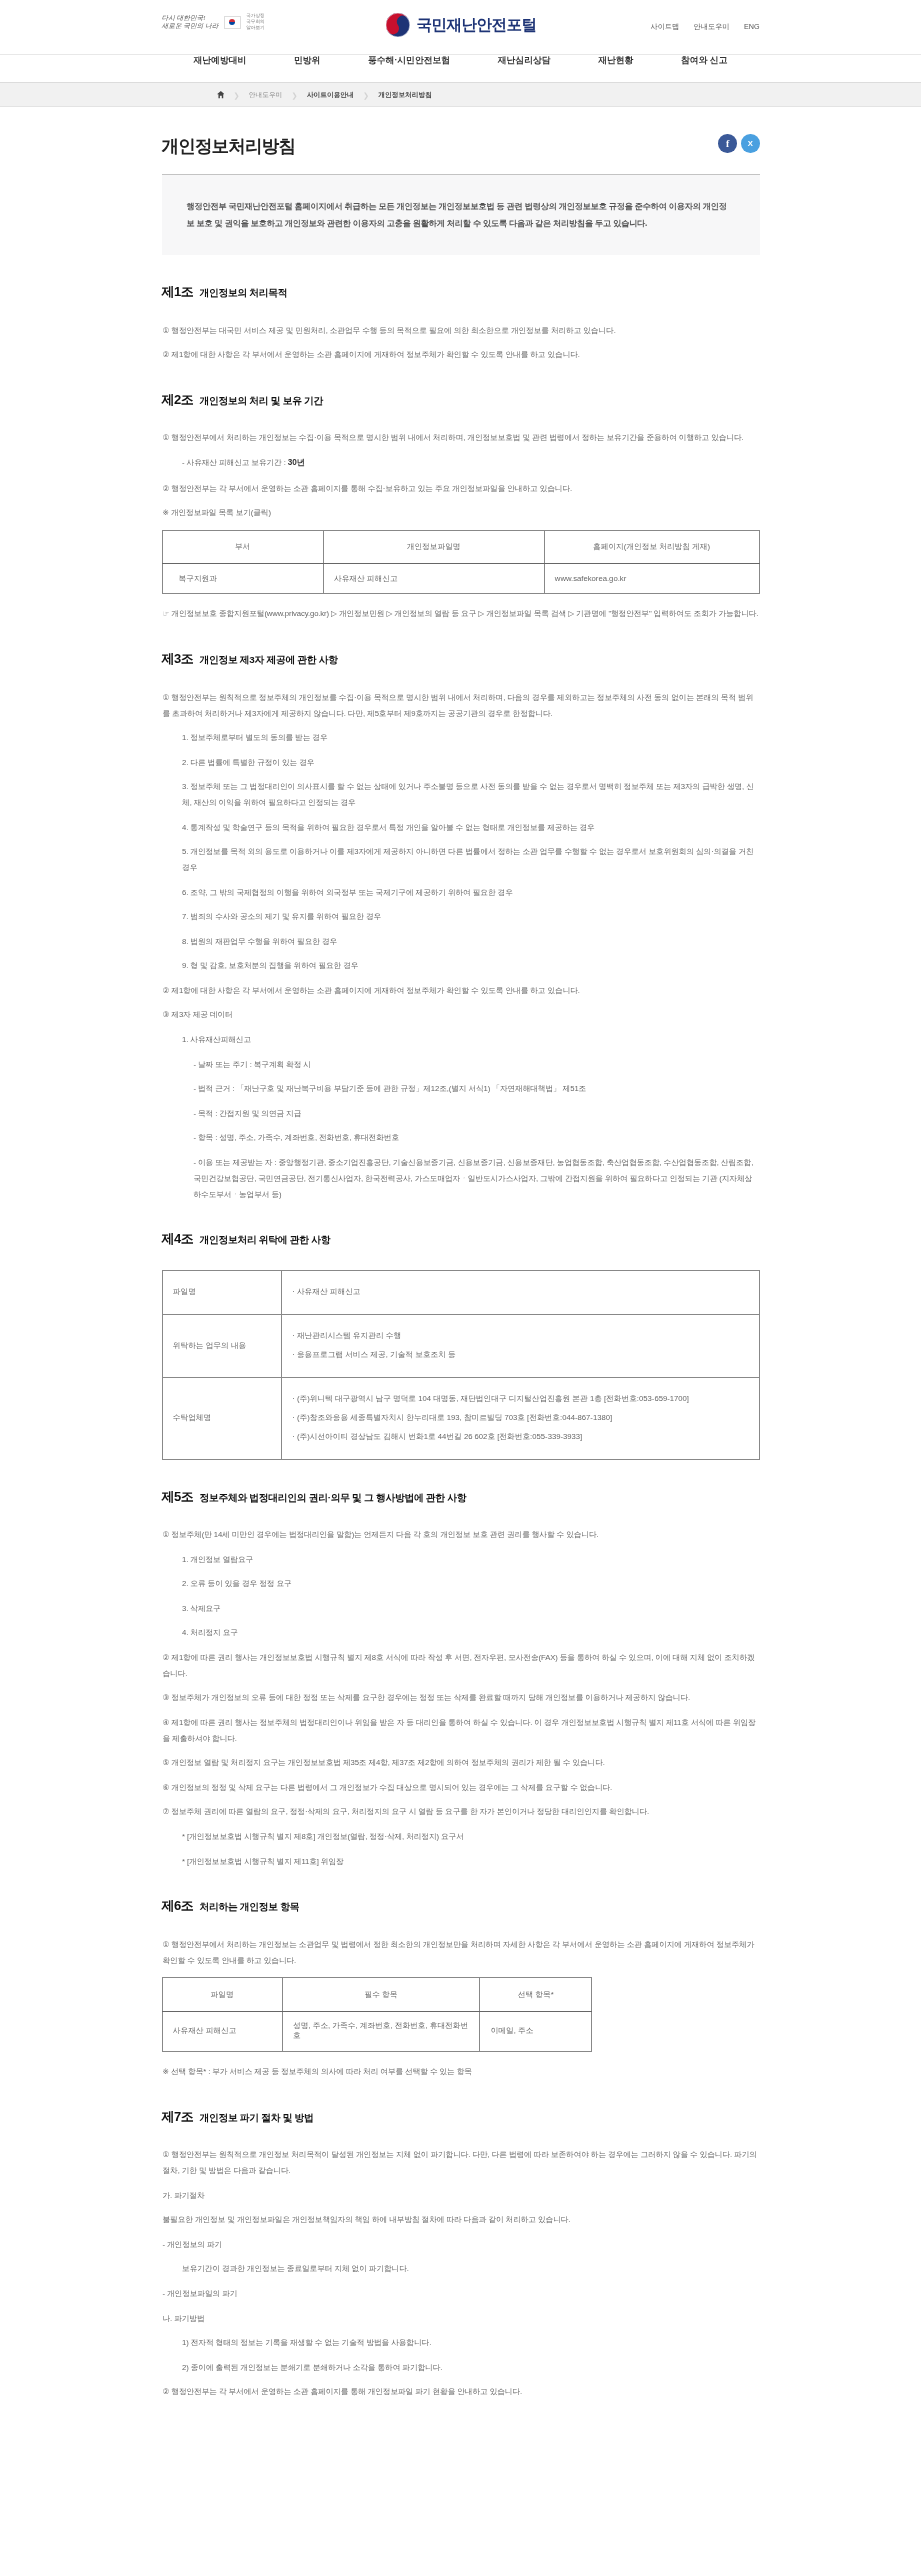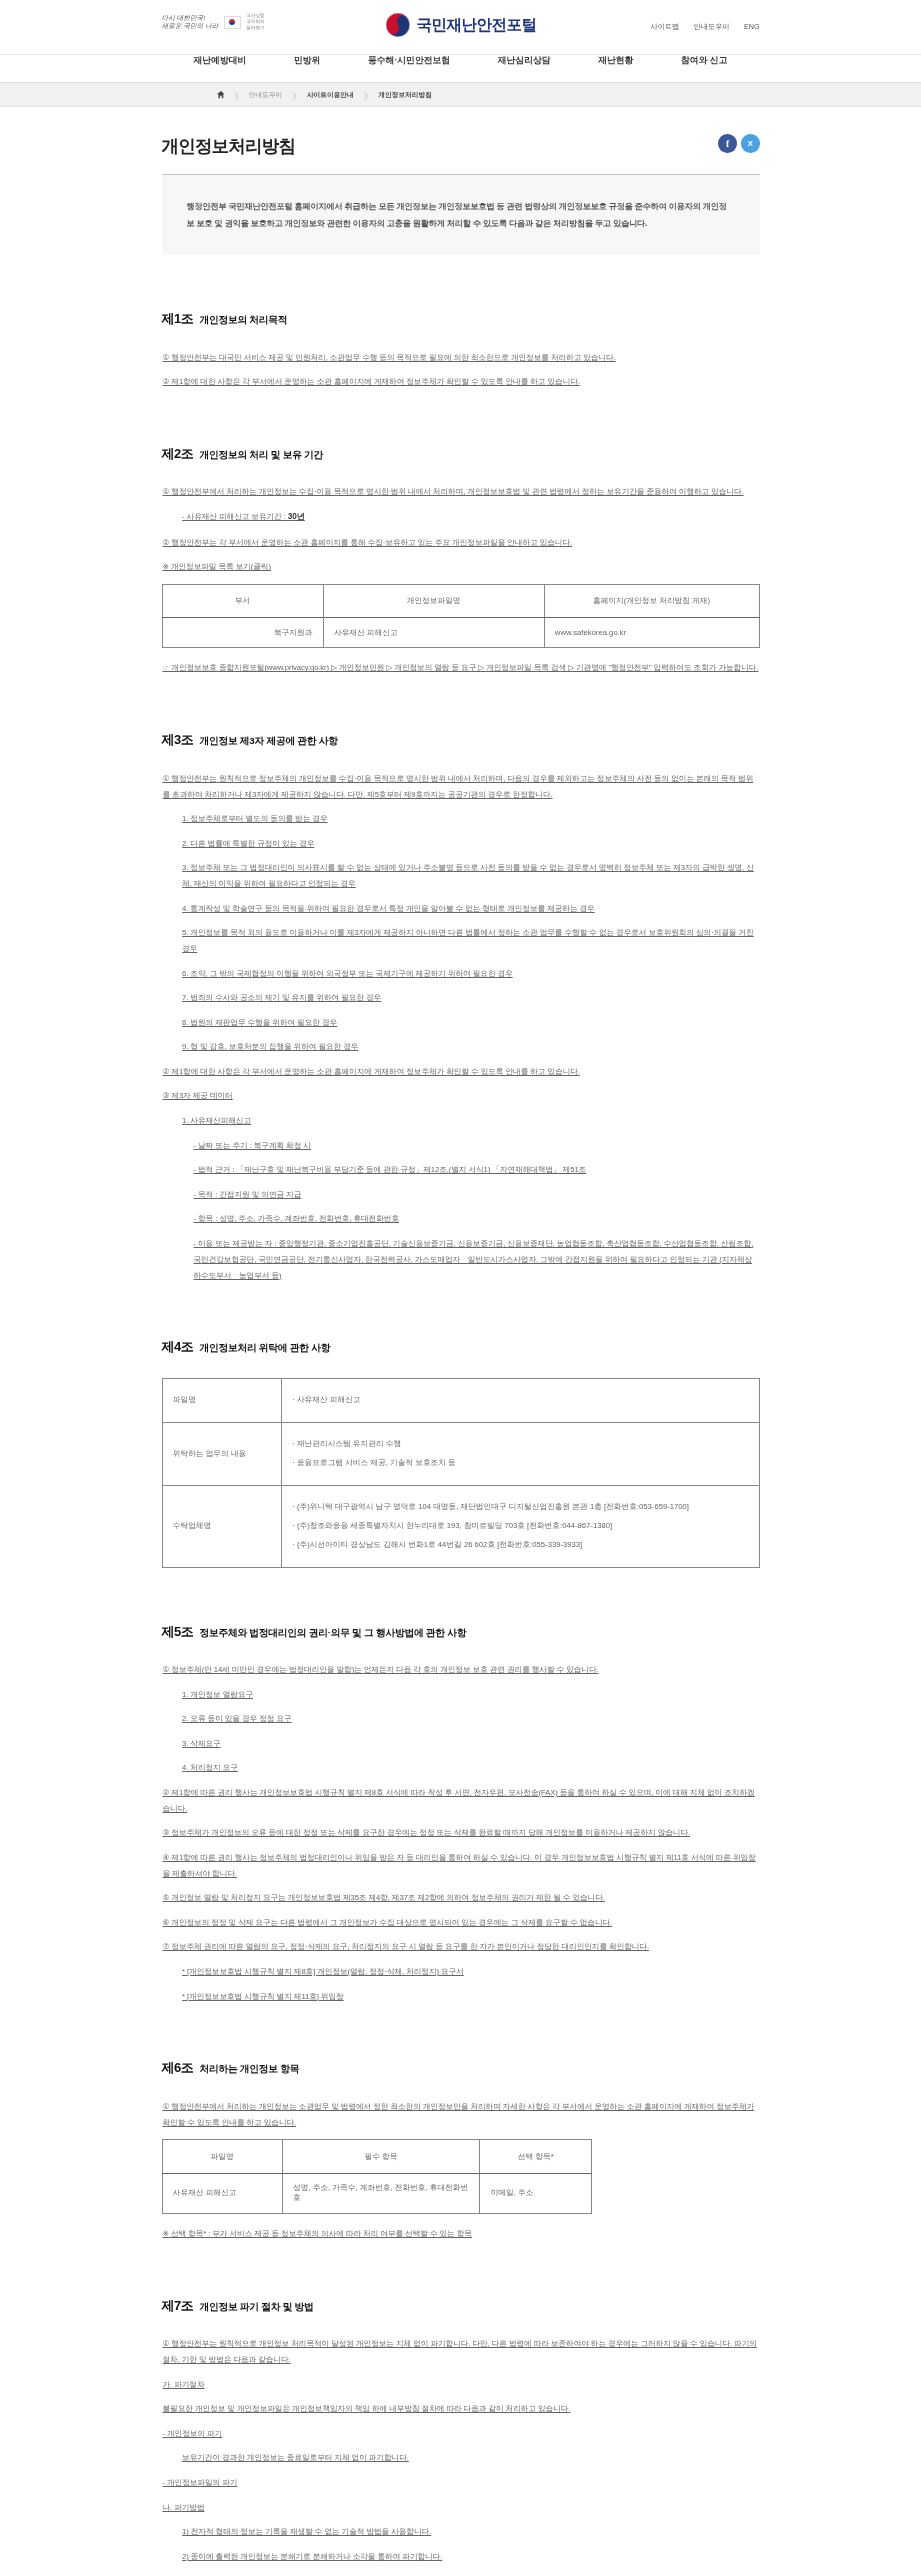--- a/index.html
+++ b/index.html
@@ -38,25 +38,25 @@
   h1.page-title { font-size:17.5px; font-weight:bold; color:#222; letter-spacing:-0.8px; }
   .sns { display:flex; gap:4.1px; }
   .sns-btn { width:18.5px; height:18.5px; border-radius:50%; color:#fff; display:flex; align-items:center; justify-content:center; font-weight:bold; cursor:pointer; border:none; }
   .sns-f { background:#3b5998; font-family:"Liberation Serif",serif; font-size:9.8px; }
   .sns-x { background:#4aa0e0; font-size:7.7px; }
 
   
   .intro { margin-top:15.5px; border-top:1px solid #c3c3c3; background:#f7f7f8; padding:23px 25px; font-size:8.2px; font-weight:bold; color:#555; line-height:2.1; letter-spacing:-0.2px; }
 
   
-  .sec { margin-top:55px; }
+  .sec { margin-top:28px; }
   .sec-h { display:flex; align-items:baseline; gap:6.2px; margin-bottom:21.6px; }
   .sec-num { font-size:13px; font-weight:bold; color:#111; letter-spacing:-0.5px; }
   .sec-sub { font-size:9.8px; font-weight:bold; color:#111; letter-spacing:-0.3px; }
-  .para { font-size:7.7px; color:#666; line-height:2.05; margin-bottom:8.8px; letter-spacing:-0.1px;text-decoration:underline; }
+  .para { font-size:7.7px; color:#666; line-height:2.05; margin-bottom:8.8px; letter-spacing:-0.1px; }
   .ind0 { padding-left:1px; }
   .ind1 { padding-left:20.6px; }
   .ind2 { padding-left:32px; }
   .para strong { color:#333; font-size:8.2px; }
 
   table.tbl { border-collapse:collapse; border:1px solid #666; margin:6.2px 0 12.4px; width:100%; }
   .tbl th, .tbl td { border:0.5px solid #888; font-size:7.7px; color:#666; font-weight:normal; padding:9.3px 10.3px; }
   .tbl thead th { padding:11.3px 10.3px; border-bottom:1px solid #666; }
   .tbl tbody tr { border-bottom:1px solid #777; }
   .tbl .cell-line { margin:5.2px 0; line-height:1.8; }
@@ -161,21 +161,21 @@
           </colgroup>
           <thead>
             <tr>
               <th>부서</th>
               <th>개인정보파일명</th>
               <th>홈페이지(개인정보 처리방침 게재)</th>
             </tr>
           </thead>
           <tbody>
             <tr>
-              <td style="text-align: right; padding-left: 16px;">복구지원과</td>
+              <td style="text-align: left; padding-left: 16px;">복구지원과</td>
               <td style="text-align: left;">사유재산 피해신고</td>
               <td style="text-align: left;">www.safekorea.go.kr</td>
             </tr>
           </tbody>
         </table>
         <div class="para ind0">☞ 개인정보보호 종합지원포털(www.privacy.go.kr) ▷ 개인정보민원 ▷ 개인정보의 열람 등 요구 ▷ 개인정보파일 목록 검색 ▷ 기관명에 "행정안전부" 입력하여도 조회가 가능합니다.</div>
       </section>
       <section class="sec">
         <h2 class="sec-h">
           <span class="sec-num">제3조</span>

